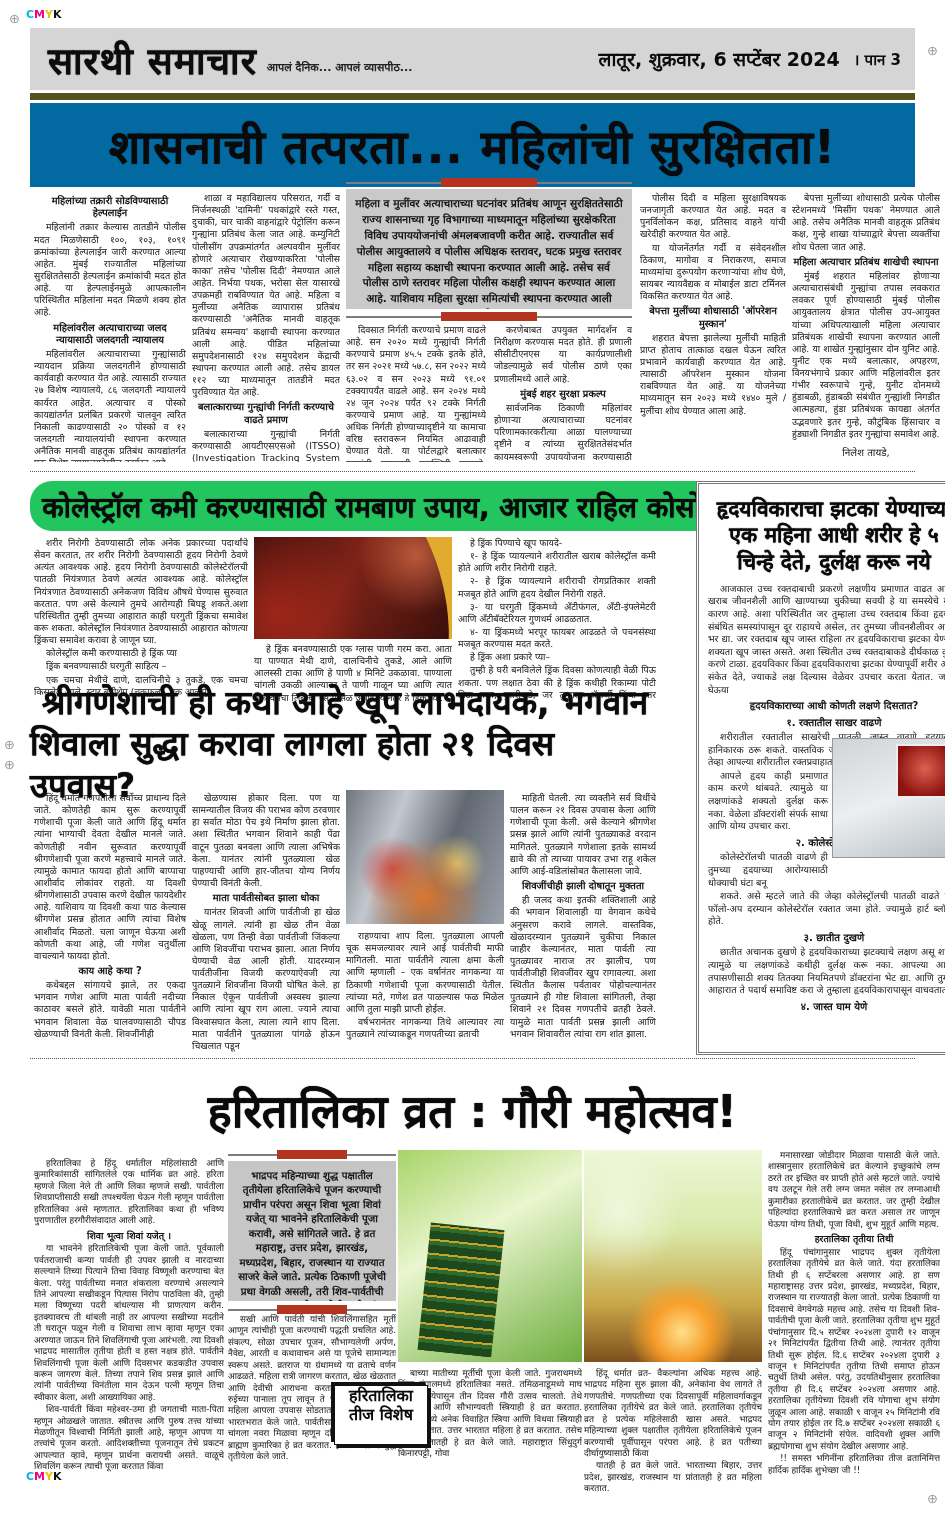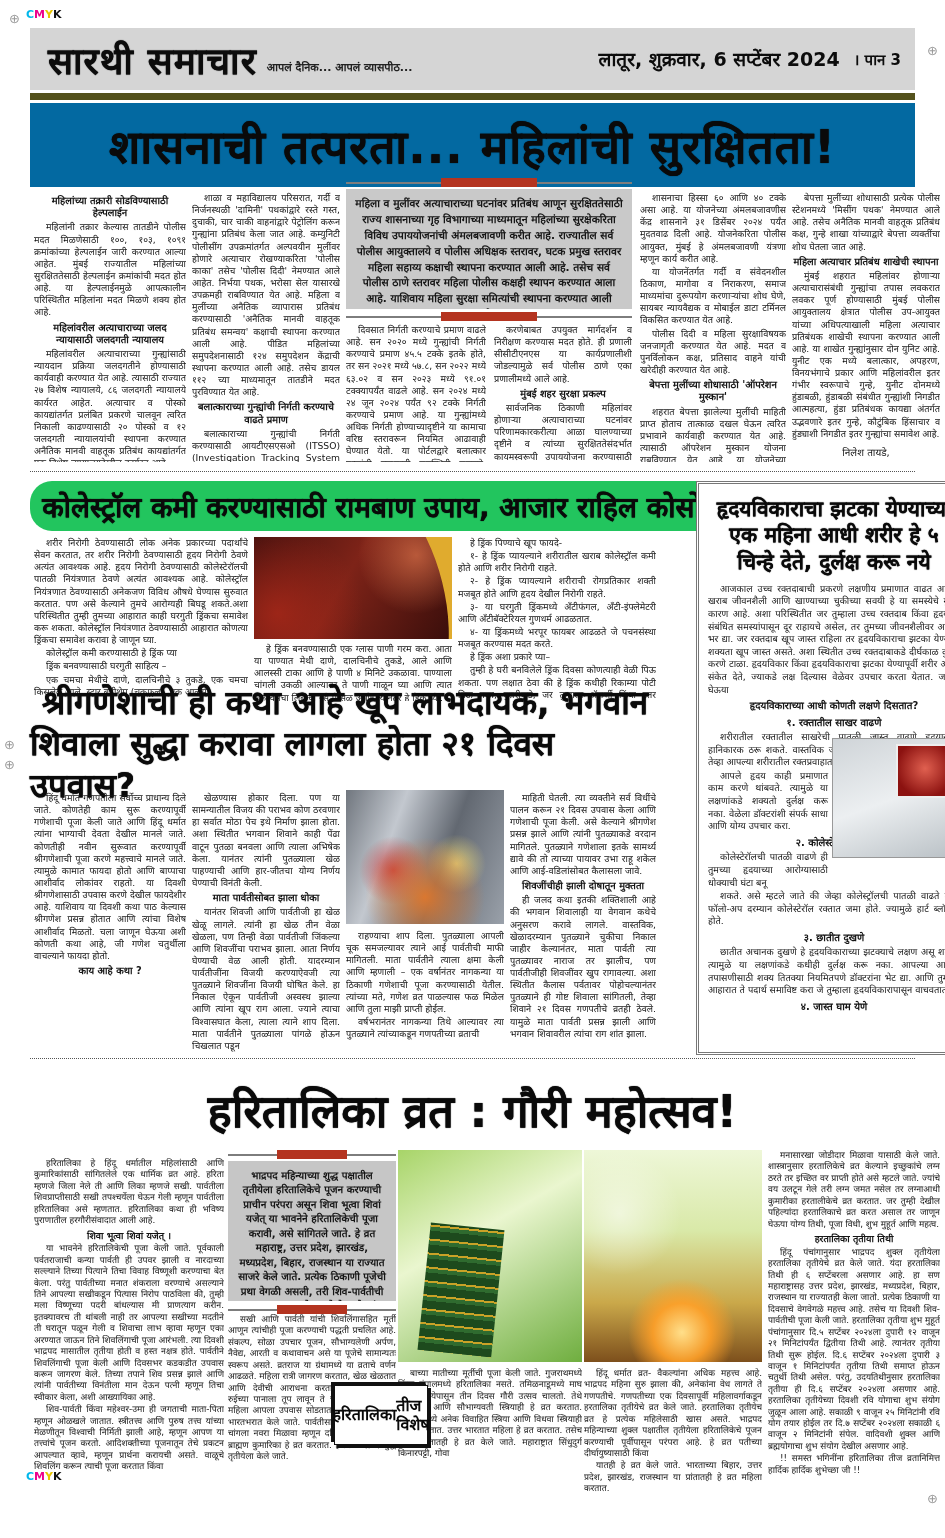--- a/index.html
+++ b/index.html
@@ -80,21 +80,21 @@
   .graybox{background:#c6c6c6;padding:8px 8px;box-sizing:border-box;}
   .graybox .gtxt{font-size:10.2px;font-weight:bold;text-align:center;line-height:1.42;}
   .banglesimg{background:linear-gradient(150deg,#a7d468,#eaf6cf 40%,#6fae3f);overflow:hidden;}
   .banglesimg i{position:absolute;display:block;left:26px;bottom:8px;width:74px;height:128px;transform:rotate(6deg);
      background:repeating-linear-gradient(0deg,#1d4a1d 0 8px,#2f6b2f 8px 12px,#c9a227 12px 14px);}
   .shivaimg{background:
      radial-gradient(circle at 55% 86%, #ffdf8a, rgba(255,160,40,.9) 14%, transparent 26%),
      radial-gradient(circle at 20% 30%, rgba(255,255,255,.55), transparent 30%),
      linear-gradient(180deg,#eef7d8,#d9e9a8 38%,#caa84a 72%,#7d4f1c);}
   .specialbox{background:#ffffff;border:1px solid #111;box-shadow:3px 3px 0 #111, -3px -3px 0 #111;
-     display:flex;flex-direction:row;align-items:center;justify-content:center;}
+     display:flex;flex-direction:column;align-items:center;}
   .specialbox div{font-size:16px;font-weight:800;line-height:1.2;color:#0a0a0a;}
 
   .smallfs .para{font-size:8.8px;line-height:1.3;}
   .smallfs .sub{font-size:9.4px;}
   .heartflow .para{font-size:9.4px;line-height:1.34;}
   .heartflow .sub{font-size:10px;margin:4px 0 2px 0;}
 </style>
 </head>
 <body>
 
@@ -149,23 +149,22 @@
     </div>
   <div class="abs colflow" style="left:346px;top:324px;width:140px;height:138px">
       <p class="para">दिवसात निर्गती करण्याचे प्रमाण वाढले आहे. सन २०२० मध्ये गुन्ह्यांची निर्गती करण्याचे प्रमाण ४५.५ टक्के इतके होते, तर सन २०२१ मध्ये ५७.८, सन २०२२ मध्ये ६३.०२ व सन २०२३ मध्ये ९१.०१ टक्क्यापर्यंत वाढले आहे. सन २०२४ मध्ये २४ जून २०२४ पर्यंत ९२ टक्के निर्गती करण्याचे प्रमाण आहे. या गुन्ह्यांमध्ये अधिक निर्गती होण्याच्यादृष्टीने या कामाचा वरिष्ठ स्तरावरून नियमित आढावाही घेण्यात येतो. या पोर्टलद्वारे बलात्कार गुन्ह्यांची तपासाची सद्यस्थिती समजते. तपास विहीत वेळेत पूर्ण</p>
     </div>
   <div class="abs colflow" style="left:494px;top:324px;width:138px;height:138px">
       <p class="para">करणेबाबत उपयुक्त मार्गदर्शन व निरीक्षण करण्यास मदत होते. ही प्रणाली सीसीटीएनएस या कार्यप्रणालीशी जोडल्यामुळे सर्व पोलीस ठाणे एका प्रणालीमध्ये आले आहे.</p>
       <div class="sub">मुंबई शहर सुरक्षा प्रकल्प</div>
       <p class="para">सार्वजनिक ठिकाणी महिलांवर होणाऱ्या अत्याचाराच्या घटनांवर परिणामकारकरीत्या आळा घालण्याच्या दृष्टीने व त्यांच्या सुरक्षिततेसंदर्भात कायमस्वरूपी उपाययोजना करण्यासाठी 'मुंबई शहर महिला सुरक्षितता पुढाकार योजना' (निर्भया) राबविण्यात येत आहे. या योजनेच्या नियमांमध्ये केंद्र व राज्य</p>
     </div>
   <div class="abs colflow" style="left:640px;top:192px;width:146px;height:270px">
-      <p class="para">शासनाचा हिस्सा ६० आणि ४० टक्के असा आहे. या योजनेच्या अंमलबजावणीस केंद्र शासनाने ३१ डिसेंबर २०२४ पर्यंत मुदतवाढ दिली आहे. योजनेकरिता पोलीस आयुक्त, मुंबई हे अंमलबजावणी यंत्रणा म्हणून कार्य करीत आहे.</p>
+      <p class="para">पोलीस दिदी व महिला सुरक्षाविषयक जनजागृती करण्यात येत आहे. मदत व पुनर्विलोकन कक्ष, प्रतिसाद वाहने यांची खरेदीही करण्यात येत आहे.</p>
       <p class="para">या योजनेंतर्गत गर्दी व संवेदनशील ठिकाण, मागोवा व निराकरण, समाज माध्यमांचा दुरूपयोग करणाऱ्यांचा शोध घेणे, सायबर न्यायवैद्यक व मोबाईल डाटा टर्मिनल विकसित करण्यात येत आहे.</p>
-      <p class="para">पोलीस दिदी व महिला सुरक्षाविषयक जनजागृती करण्यात येत आहे. मदत व पुनर्विलोकन कक्ष, प्रतिसाद वाहने यांची खरेदीही करण्यात येत आहे.</p>
       <div class="sub">बेपत्ता मुलींच्या शोधासाठी 'ऑपरेशन मुस्कान'</div>
       <p class="para">शहरात बेपत्ता झालेल्या मुलींची माहिती प्राप्त होताच तात्काळ दखल घेऊन त्वरित प्रभावाने कार्यवाही करण्यात येत आहे. त्यासाठी ऑपरेशन मुस्कान योजना राबविण्यात येत आहे. या योजनेच्या माध्यमातून सन २०२३ मध्ये १४४० मुले / मुलींचा शोध घेण्यात आला आहे.</p>
     </div>
   <div class="abs colflow" style="left:792px;top:192px;width:148px;height:270px">
       <p class="para">बेपत्ता मुलींच्या शोधासाठी प्रत्येक पोलीस स्टेशनमध्ये 'मिसींग पथक' नेमण्यात आले आहे. तसेच अनैतिक मानवी वाहतूक प्रतिबंध कक्ष, गुन्हे शाखा यांच्याद्वारे बेपत्ता व्यक्तींचा शोध घेतला जात आहे.</p>
       <div class="sub">महिला अत्याचार प्रतिबंध शाखेची स्थापना</div>
       <p class="para">मुंबई शहरात महिलांवर होणाऱ्या अत्याचारासंबंधी गुन्ह्यांचा तपास लवकरात लवकर पूर्ण होण्यासाठी मुंबई पोलीस आयुक्तालय क्षेत्रात पोलीस उप-आयुक्त यांच्या अधिपत्याखाली महिला अत्याचार प्रतिबंधक शाखेची स्थापना करण्यात आली आहे. या शाखेत गुन्ह्यांनुसार दोन युनिट आहे. युनीट एक मध्ये बलात्कार, अपहरण, विनयभंगाचे प्रकार आणि महिलांवरील इतर गंभीर स्वरूपाचे गुन्हे, युनीट दोनमध्ये हुंडाबळी, हुंडाबळी संबंधीत गुन्ह्यांशी निगडीत आत्महत्या, हुंडा प्रतिबंधक कायद्या अंतर्गत उद्भवणारे इतर गुन्हे, कौटुंबिक हिंसाचार व हुंड्याशी निगडीत इतर गुन्ह्यांचा समावेश आहे.</p>
       <div class="byline">निलेश तायडे,</div>
     </div>
 
@@ -217,20 +216,21 @@
       </div>
   </div>
 
   <div class="abs hl4">
     <div>श्रीगणेशाची ही कथा आहे खूप लाभदायक, भगवान</div>
     <div>शिवाला सुद्धा करावा लागला होता २१ दिवस उपवास?</div>
   </div>
   <div class="abs colflow" style="left:34px;top:792px;width:152px;height:266px">
       <p class="para">हिंदू धर्मात गणपतीला सर्वोच्च प्राधान्य दिले जाते. कोणतेही काम सुरू करण्यापूर्वी गणेशाची पूजा केली जाते आणि हिंदू धर्मात त्यांना भाग्याची देवता देखील मानले जाते. कोणतीही नवीन सुरूवात करण्यापूर्वी श्रीगणेशाची पूजा करणे महत्त्वाचे मानले जाते. त्यामुळे कामात फायदा होतो आणि बाप्पाचा आशीर्वाद लोकांवर राहतो. या दिवशी श्रीगणेशासाठी उपवास करणे देखील फायदेशीर आहे. याशिवाय या दिवशी कथा पाठ केल्यास श्रीगणेश प्रसन्न होतात आणि त्यांचा विशेष आशीर्वाद मिळतो. चला जाणून घेऊया अशी कोणती कथा आहे, जी गणेश चतुर्थीला वाचल्याने फायदा होतो.</p>
       <div class="sub">काय आहे कथा ?</div>
+      <p class="para">कथेबद्दल सांगायचे झाले, तर एकदा भगवान गणेश आणि माता पार्वती नदीच्या काठावर बसले होते. यावेळी माता पार्वतीने भगवान शिवाला वेळ घालवण्यासाठी चौपड खेळण्याची विनंती केली. शिवजींनीही</p>
     </div>
   <div class="abs colflow" style="left:192px;top:792px;width:148px;height:266px">
       <p class="para">खेळण्यास होकार दिला. पण या सामन्यातील विजय की पराभव कोण ठरवणार हा सर्वात मोठा पेच इथे निर्माण झाला होता. अशा स्थितीत भगवान शिवाने काही पेंढा वाटून पुतळा बनवला आणि त्याला अभिषेक केला. यानंतर त्यांनी पुतळ्याला खेळ पाहण्याची आणि हार-जीतचा योग्य निर्णय घेण्याची विनंती केली.</p>
       <div class="sub">माता पार्वतीसोबत झाला धोका</div>
       <p class="para">यानंतर शिवजी आणि पार्वतीजी हा खेळ खेळू लागले. त्यांनी हा खेळ तीन वेळा खेळला, पण तिन्ही वेळा पार्वतीजी जिंकल्या आणि शिवजींचा पराभव झाला. आता निर्णय घेण्याची वेळ आली होती. यादरम्यान पार्वतीजींना विजयी करण्याऐवजी त्या पुतळ्याने शिवजींना विजयी घोषित केले. हा निकाल ऐकून पार्वतीजी अस्वस्थ झाल्या आणि त्यांना खूप राग आला. ज्याने त्याचा विश्वासघात केला, त्याला त्याने शाप दिला. माता पार्वतीने पुतळ्याला पांगळे होऊन चिखलात पडून</p>
     </div>
   <div class="abs ganeshimg" style="left:346px;top:790px;width:158px;height:134px"></div>
   <div class="abs colflow" style="left:346px;top:930px;width:158px;height:128px">
       <p class="para">राहण्याचा शाप दिला. पुतळ्याला आपली चूक समजल्यावर त्याने आई पार्वतीची माफी मागितली. माता पार्वतीने त्याला क्षमा केली आणि म्हणाली – एक वर्षानंतर नागकन्या या ठिकाणी गणेशाची पूजा करण्यासाठी येतील. त्यांच्या मते, गणेश व्रत पाळल्यास फळ मिळेल आणि तुला माझी प्राप्ती होईल.</p>
       <p class="para">वर्षभरानंतर नागकन्या तिथे आल्यावर त्या पुतळ्याने त्यांच्याकडून गणपतीच्या व्रताची</p>

